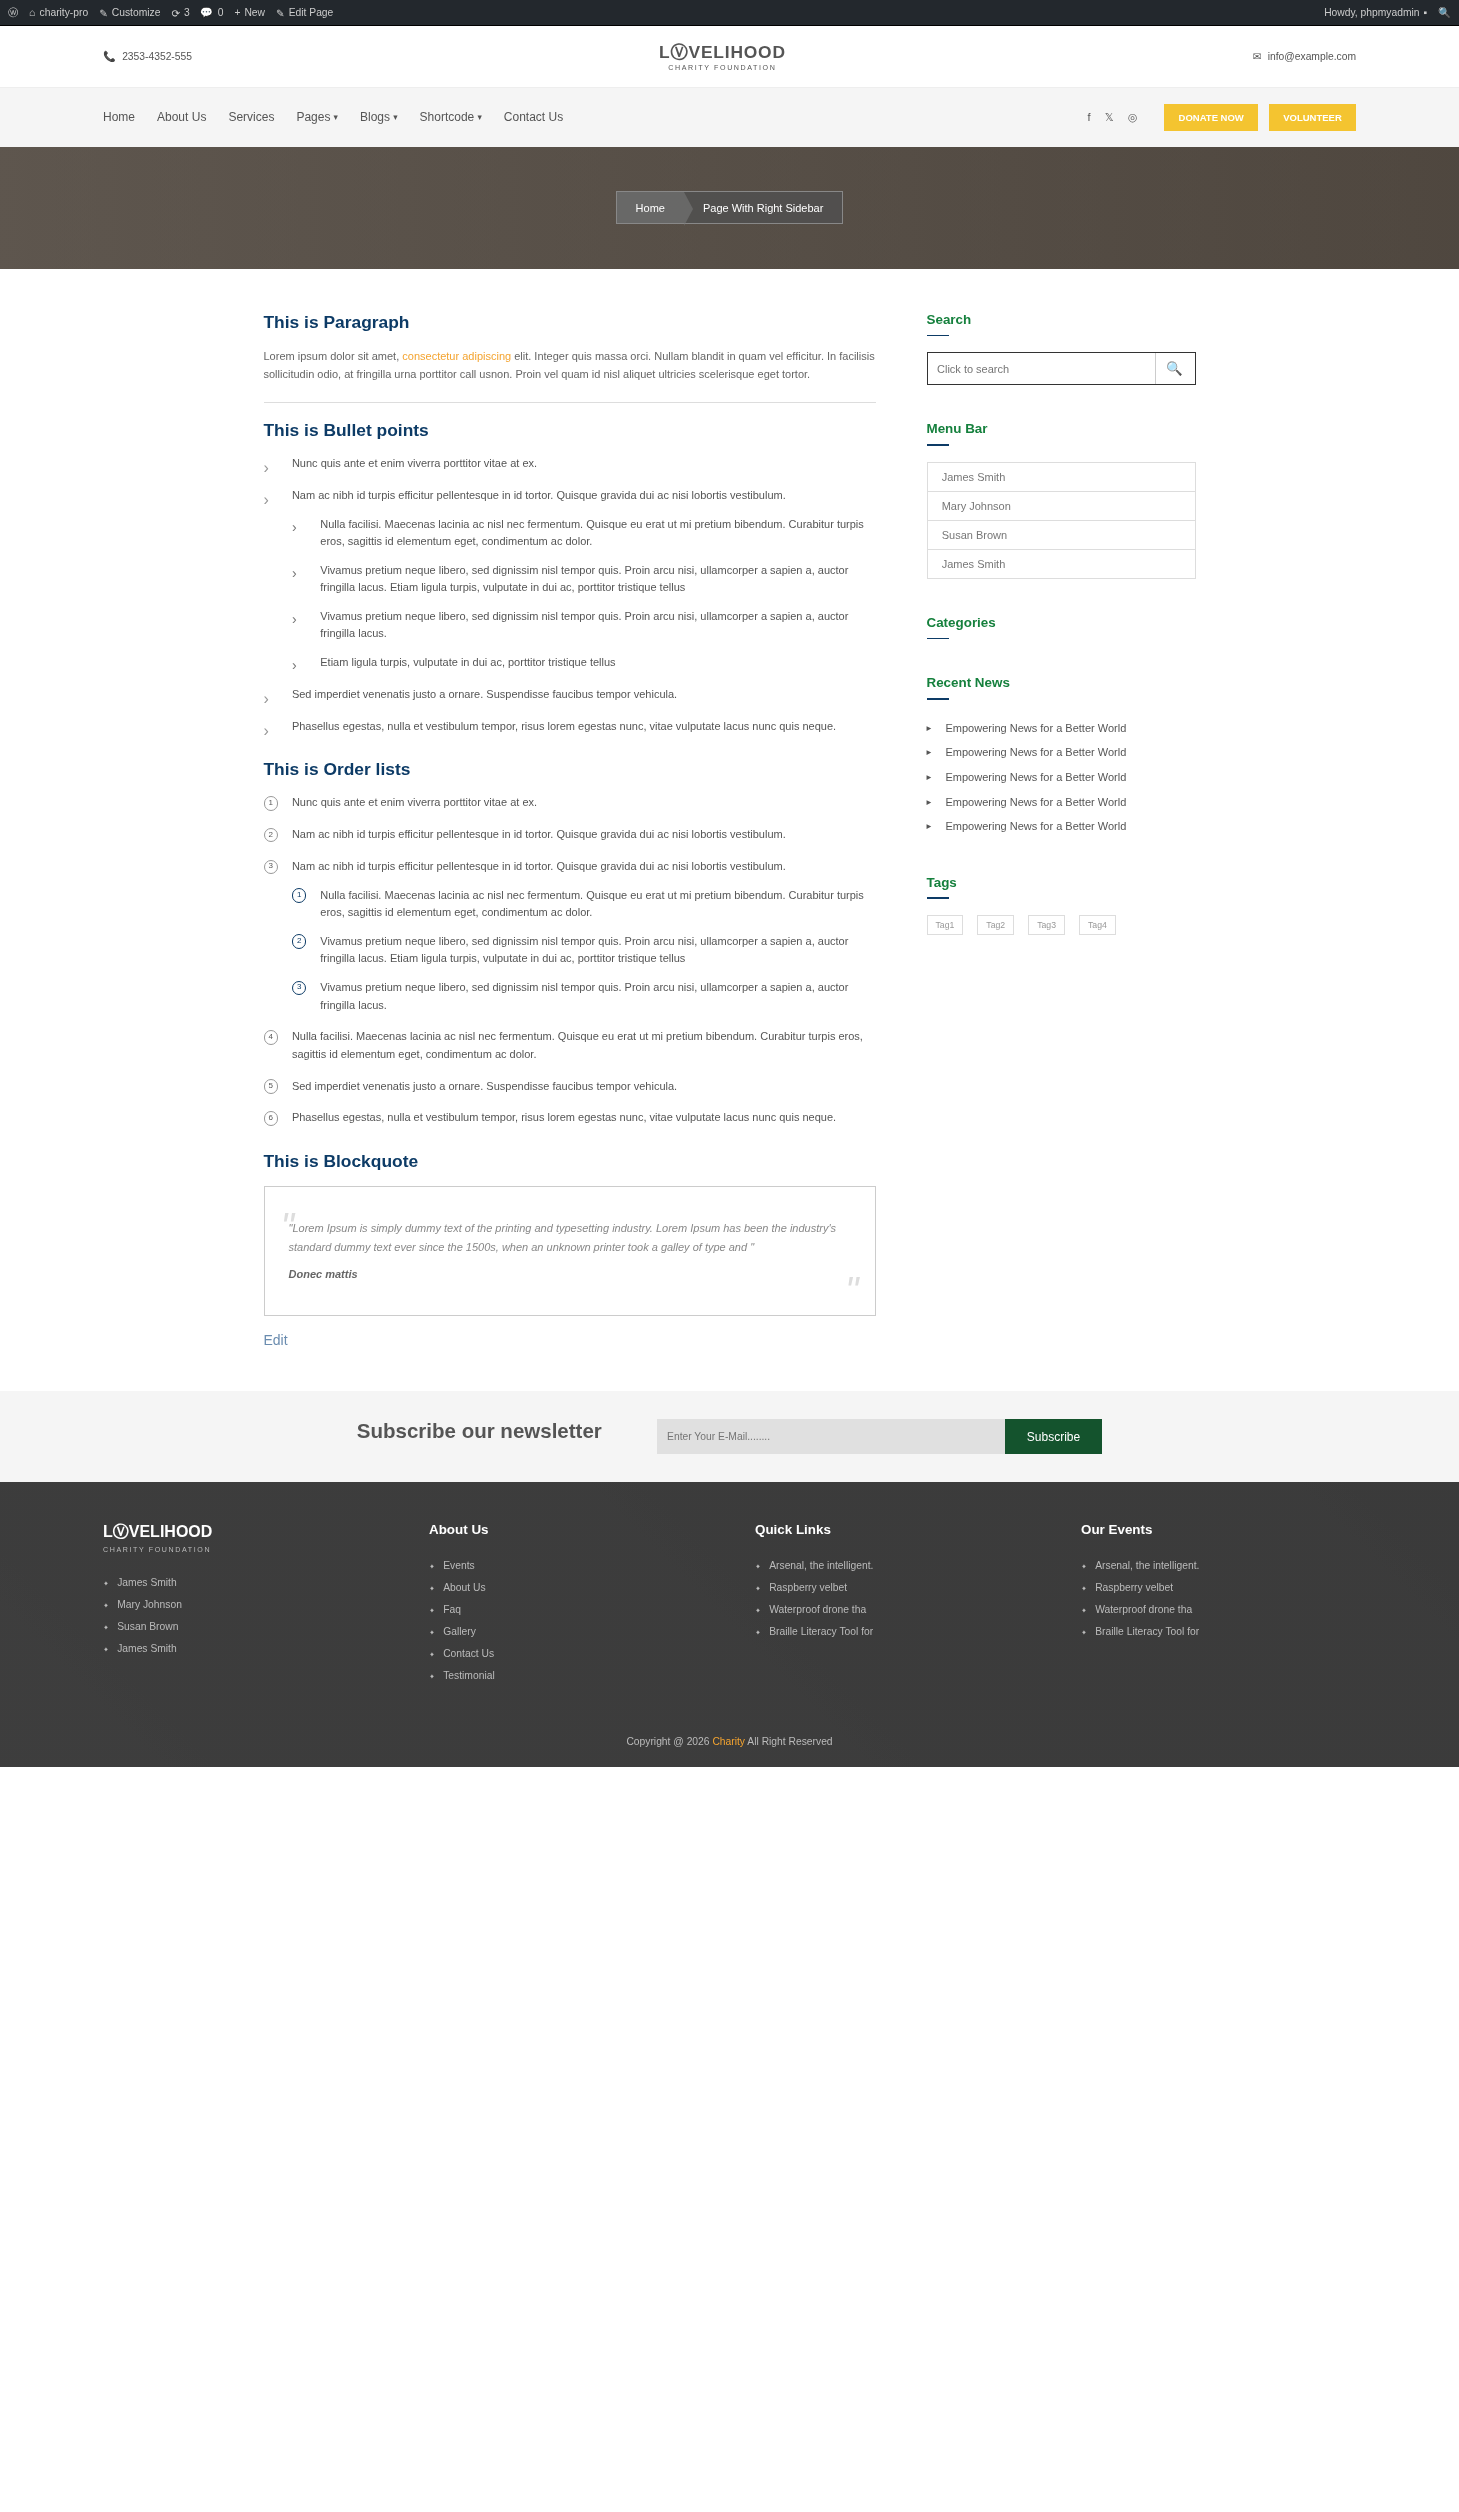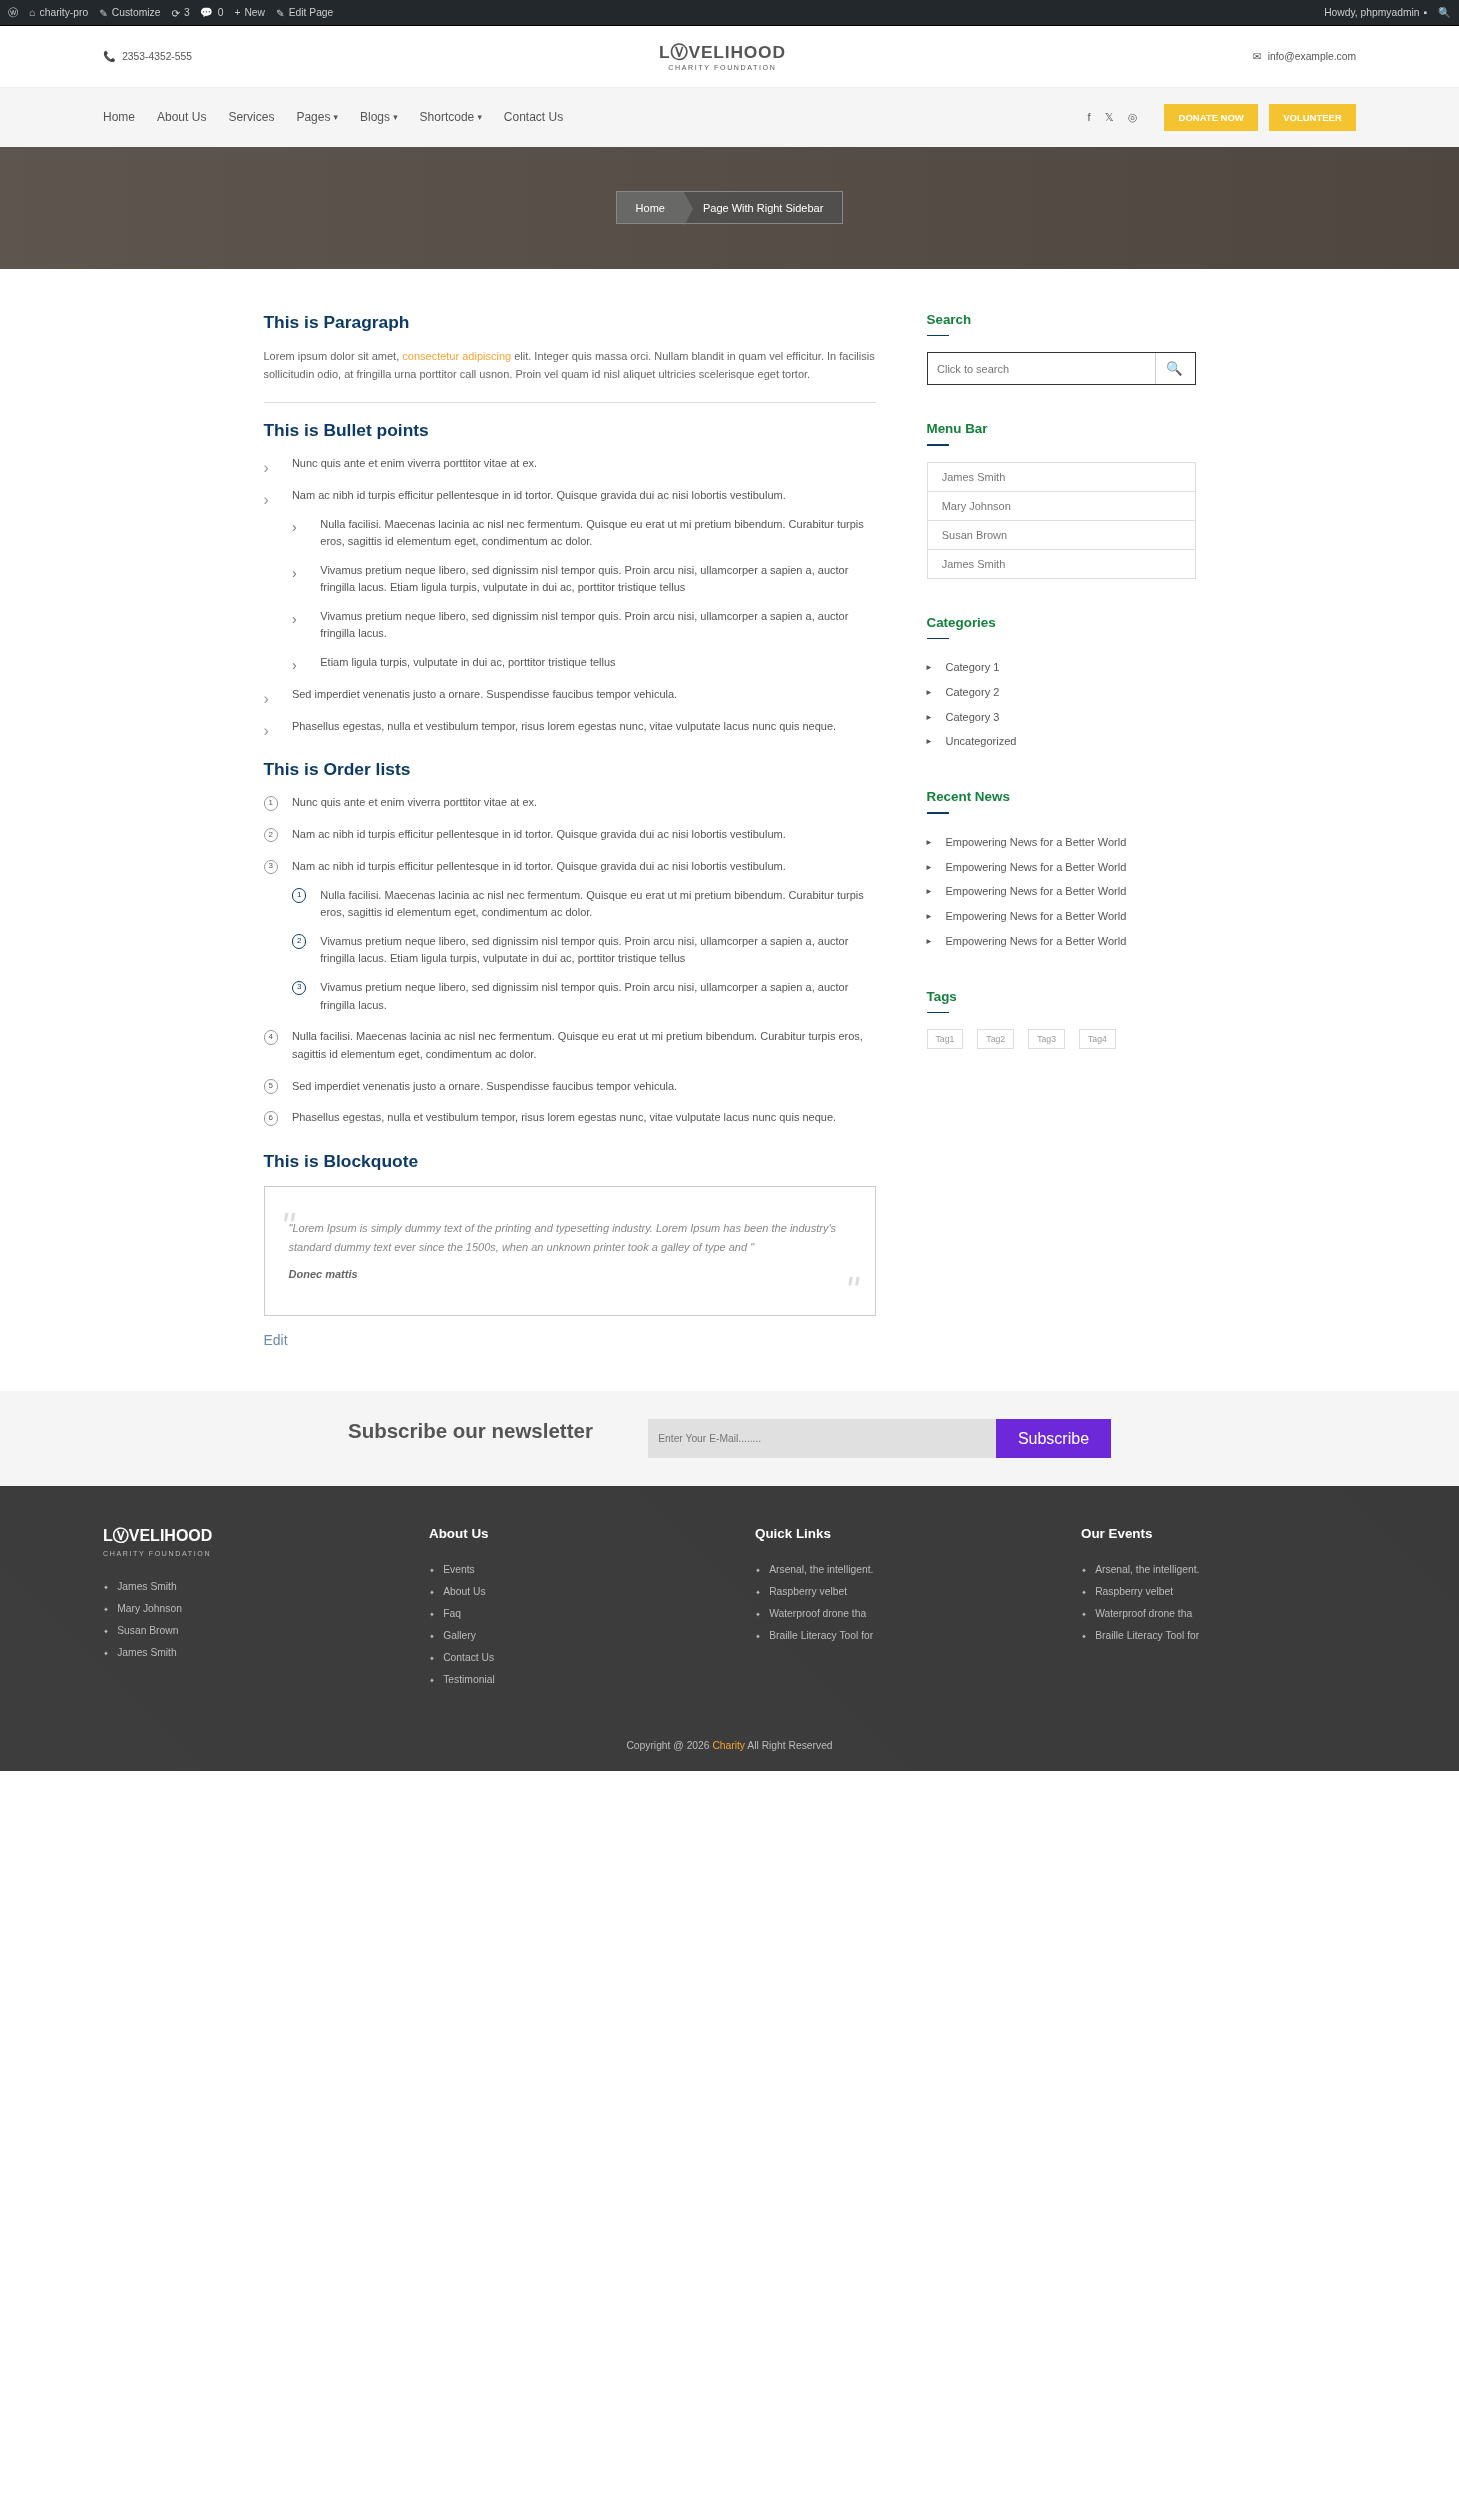--- a/index.html
+++ b/index.html
@@ -55,21 +55,21 @@
 .cat-list,.news-list{list-style:none}
 .cat-list li,.news-list li{padding:6.3px 0 6.3px 19px;font-size:11px;color:#555;position:relative;cursor:pointer}
 .cat-list li::before,.news-list li::before{content:'▸';position:absolute;left:0;font-size:9.5px}
 .tags{display:flex;gap:14px;flex-wrap:wrap}
 .tag{border:0.8px solid #ddd;padding:4px 8px;font-size:8.7px;color:#999;cursor:pointer}
 .edit-link{color:#6a8caf;font-size:14px;cursor:pointer;margin-top:16px;display:inline-block}
 .newsletter{background:#f5f5f5;padding:28px 12px;display:flex;align-items:flex-start;justify-content:center;gap:55px}
 .newsletter h2{color:#555;font-size:20.5px;margin:0}
 .newsletter form{display:flex}
 .newsletter input{width:348px;padding:10.3px;border:none;background:#e0e0e0;font-size:10.3px}
-.newsletter button{background:#6d28d9;color:#fff;padding:10.3px 22px;border:none;font-size:16px;cursor:pointer}
+.newsletter button{background:#14532d;color:#fff;padding:10.3px 22px;border:none;font-size:12px;cursor:pointer}
 .footer{background:linear-gradient(rgba(60,60,60,0.92),rgba(60,60,60,0.92)),linear-gradient(45deg,#4a4a4a,#2a2a2a);padding:40px 103px 20px;color:#bbb}
 .footer-cols{display:flex;gap:51px;margin-bottom:28px}
 .footer-col{flex:1}
 .footer-col h4{color:#fff;font-size:13.4px;margin-bottom:17.4px}
 .footer-col ul{list-style:none}
 .footer-col ul li{padding:5.5px 0 5.5px 14.2px;font-size:10.3px;position:relative;cursor:pointer}
 .footer-col ul li::before{content:'✦';position:absolute;left:0;font-size:7.1px;top:8px}
 .footer-logo{color:#fff;font-size:16px;font-weight:bold;margin-bottom:3.2px}
 .footer-logo-sub{font-size:7.1px;letter-spacing:1.6px;margin-bottom:17.4px}
 .copyright{text-align:center;font-size:10.3px;color:#bbb;padding-top:22px}
@@ -199,26 +199,20 @@
       <h3>Menu Bar</h3>
       <ul class="menu-list">
         <li>James Smith</li>
         <li>Mary Johnson</li>
         <li>Susan Brown</li>
         <li>James Smith</li>
       </ul>
     </div>
     <div class="widget">
       <h3>Categories</h3>
-      <ul class="cat-list">
-        <li>Category 1</li>
-        <li>Category 2</li>
-        <li>Category 3</li>
-        <li>Uncategorized</li>
-      </ul>
     </div>
     <div class="widget">
       <h3>Recent News</h3>
       <ul class="news-list">
         <li>Empowering News for a Better World</li>
         <li>Empowering News for a Better World</li>
         <li>Empowering News for a Better World</li>
         <li>Empowering News for a Better World</li>
         <li>Empowering News for a Better World</li>
       </ul>

